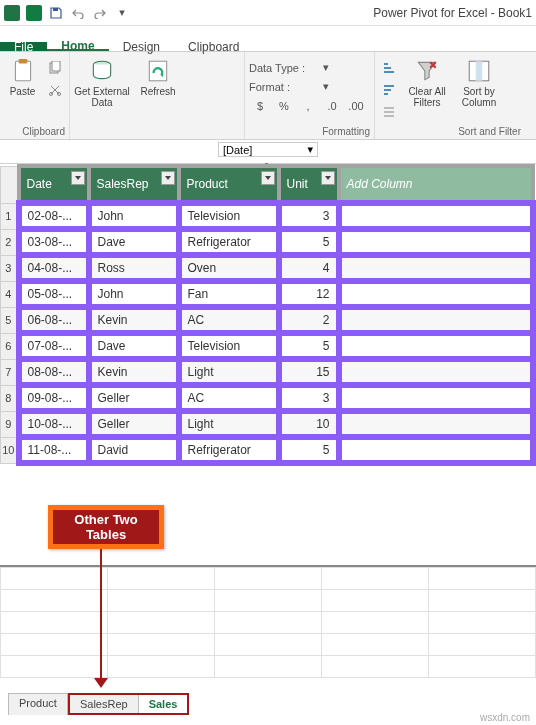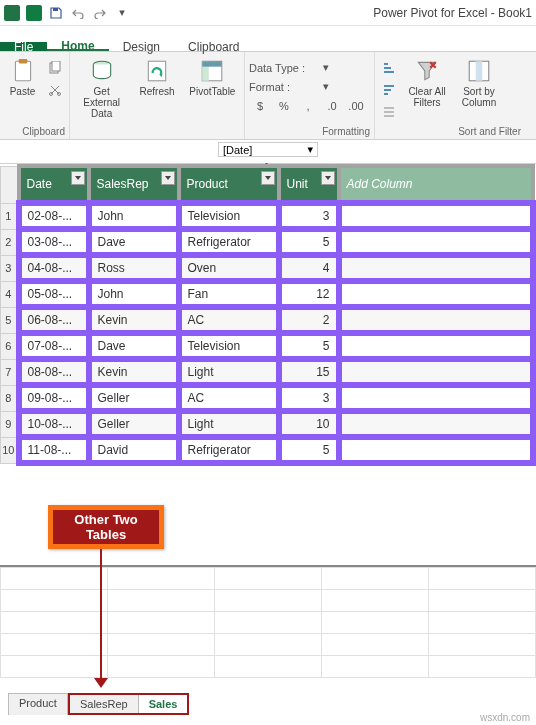--- a/index.html
+++ b/index.html
@@ -148,28 +148,20 @@
           </svg>
         <span class="riblabel">Get External Data</span>
       </div>
       <div class="ribbon-btn-large">
         <svg class="ribbon-icon" viewBox="0 0 24 24">
             <rect x="4" y="3" width="16" height="18" fill="#fff" stroke="#999"></rect>
             <path d="M8 14a4 4 0 117 2" fill="none" stroke="#2a7" stroke-width="2"></path>
             <path d="M15 16l2-1-1 3z" fill="#2a7"></path>
           </svg>
         <span class="riblabel">Refresh</span>
-      </div>
-      <div class="ribbon-btn-large" style="width:56px">
-        <svg class="ribbon-icon" viewBox="0 0 24 24">
-            <rect x="3" y="3" width="18" height="18" fill="#fff" stroke="#999"></rect>
-            <rect x="3" y="3" width="6" height="18" fill="#cfe8d6"></rect>
-            <rect x="3" y="3" width="18" height="5" fill="#69a"></rect>
-          </svg>
-        <span class="riblabel">PivotTable</span>
       </div>
     </div>
     <div class="ribbon-group-label">&nbsp;</div>
   </div>
 
   <div class="ribbon-group fmt-group" style="width:130px">
     <div class="ribbon-group-body" style="flex-direction:column;align-items:flex-start;gap:1px;padding-top:2px">
       <div class="fmt-row">
           <span class="fmt-label">Data Type :</span>
           <span>▾</span>

